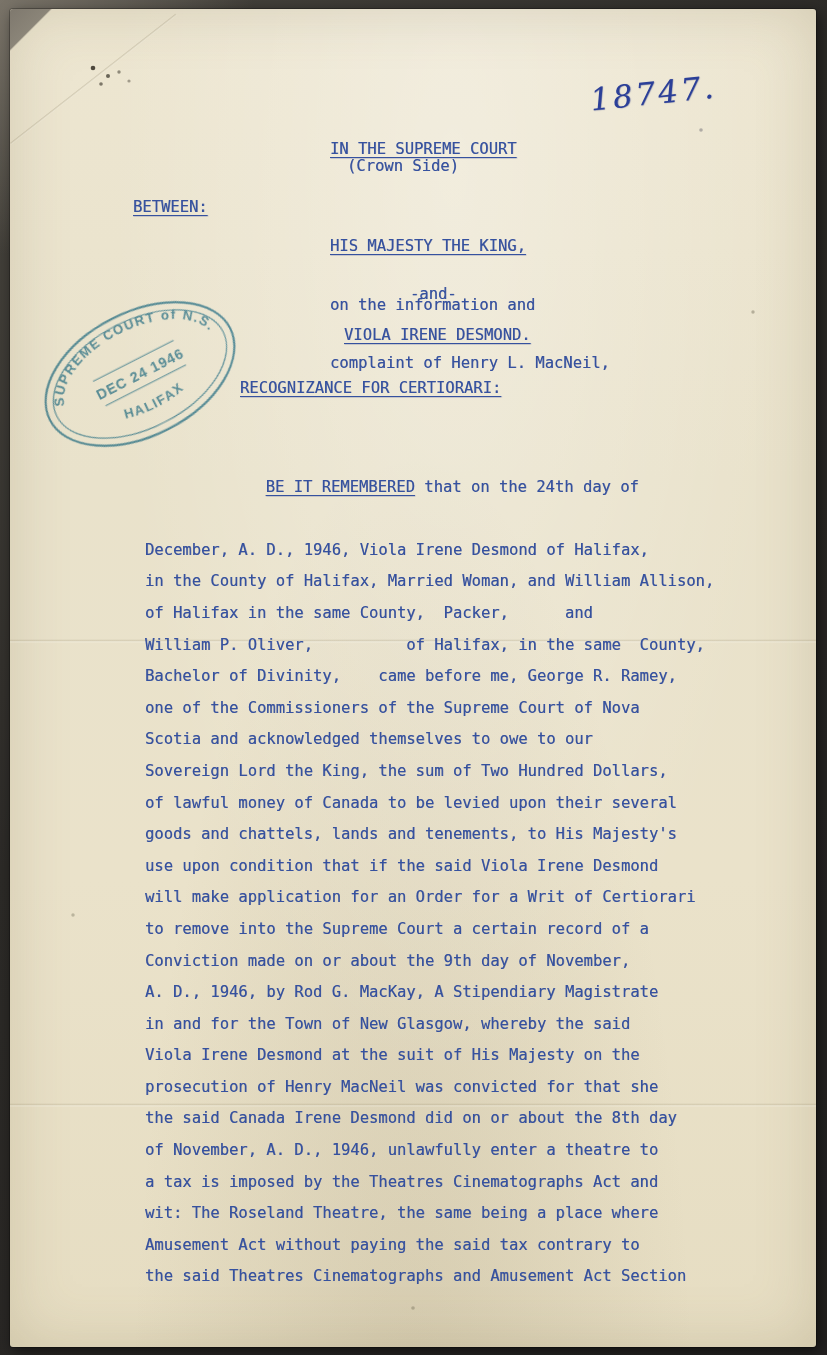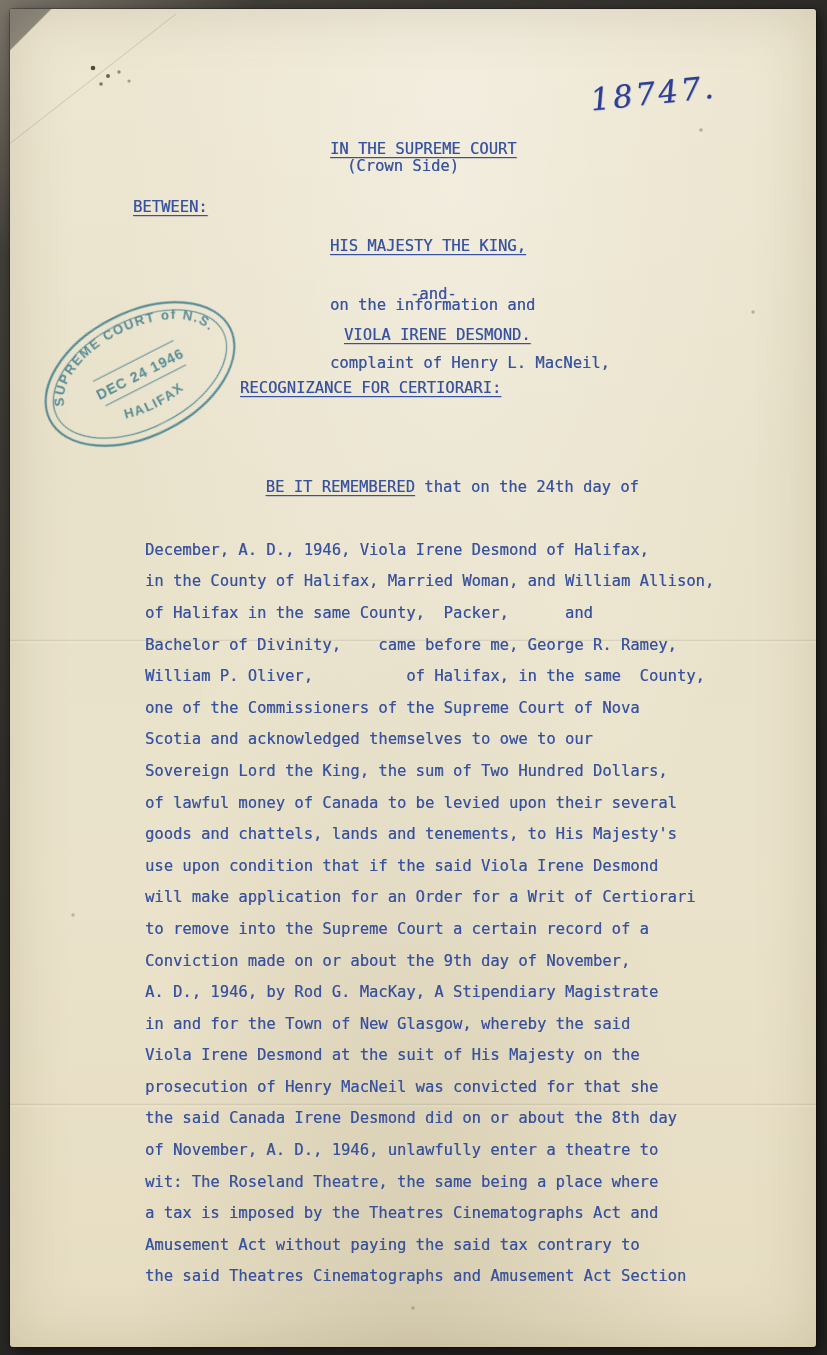--- a/index.html
+++ b/index.html
@@ -137,38 +137,38 @@
     </div>
 
     <div class="body-block ink">
       <div class="line first">
         <span class="u">BE IT REMEMBERED</span><span> that on the 24th day of</span>
       </div>
       <div id="body-lines">
           <div class="line">December, A. D., 1946, Viola Irene Desmond of Halifax,</div>
           <div class="line">in the County of Halifax, Married Woman, and William Allison,</div>
           <div class="line">of Halifax in the same County,  Packer,      and</div>
+          <div class="line">William P. Oliver,          of Halifax, in the same  County,</div>
           <div class="line">Bachelor of Divinity,    came before me, George R. Ramey,</div>
-          <div class="line">William P. Oliver,          of Halifax, in the same  County,</div>
           <div class="line">one of the Commissioners of the Supreme Court of Nova</div>
           <div class="line">Scotia and acknowledged themselves to owe to our</div>
           <div class="line">Sovereign Lord the King, the sum of Two Hundred Dollars,</div>
           <div class="line">of lawful money of Canada to be levied upon their several</div>
           <div class="line">goods and chattels, lands and tenements, to His Majesty's</div>
           <div class="line">use upon condition that if the said Viola Irene Desmond</div>
           <div class="line">will make application for an Order for a Writ of Certiorari</div>
           <div class="line">to remove into the Supreme Court a certain record of a</div>
           <div class="line">Conviction made on or about the 9th day of November,</div>
           <div class="line">A. D., 1946, by Rod G. MacKay, A Stipendiary Magistrate</div>
           <div class="line">in and for the Town of New Glasgow, whereby the said</div>
           <div class="line">Viola Irene Desmond at the suit of His Majesty on the</div>
           <div class="line">prosecution of Henry MacNeil was convicted for that she</div>
           <div class="line">the said Canada Irene Desmond did on or about the 8th day</div>
           <div class="line">of November, A. D., 1946, unlawfully enter a theatre to</div>
+          <div class="line">a tax is imposed by the Theatres Cinematographs Act and</div>
           <div class="line">wit: The Roseland Theatre, the same being a place where</div>
-          <div class="line">a tax is imposed by the Theatres Cinematographs Act and</div>
           <div class="line">Amusement Act without paying the said tax contrary to</div>
           <div class="line">the said Theatres Cinematographs and Amusement Act Section</div>
         </div>
     </div>
 
   </div>
 </div>
 
 </body></html>

